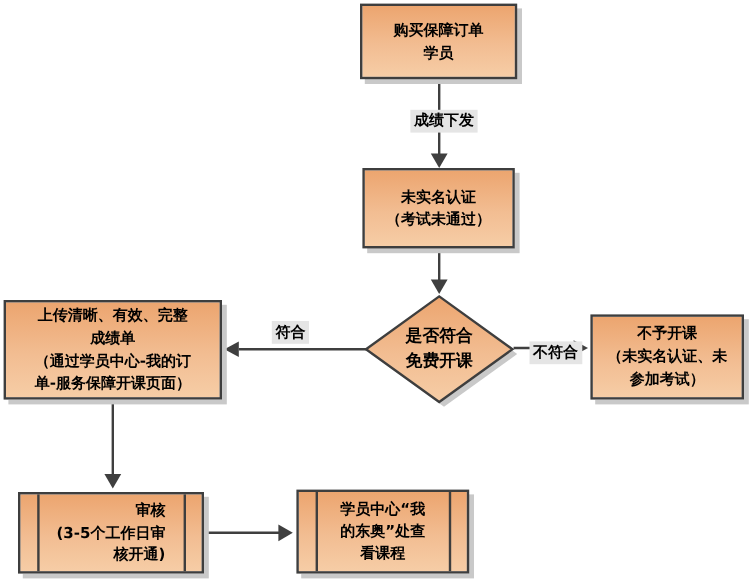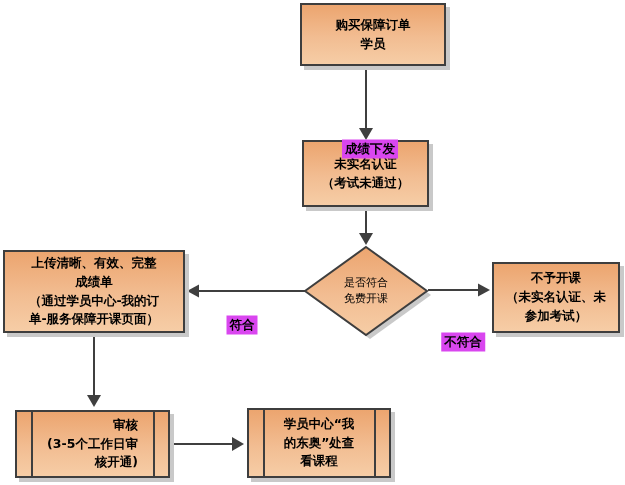--- a/index.html
+++ b/index.html
@@ -45,38 +45,37 @@
   .bar.right { right: 13px; }
   .diamond-text {
     position: absolute;
     left: 305px; top: 246px;
     width: 122px; height: 90px;
     display: flex;
     align-items: center;
     justify-content: center;
     text-align: center;
     color: #000000;
-    font-weight: normal;
-    font-size: 11px;
+    font-weight: bold;
+    font-size: 14px;
     line-height: 1.5;
     white-space: pre-line;
   }
   .edge-label {
     position: absolute;
     transform: translate(-50%, -50%);
-    background: #d946ef;
+    background: #e5e5e5;
     color: #000000;
     font-weight: bold;
     font-size: 12.5px;
     padding: 1px 3px;
     white-space: nowrap;
-    margin-top: 48px;
   }
   
-  .n-buyer  { left: 300px; top: 3px;   width: 146px; height: 63px; }
+  .n-buyer  { left: 300px; top: 3px;   width: 131px; height: 63px; }
   .n-apply  { left: 302px; top: 140px; width: 127px; height: 67px; }
   .n-upload { left: 3px;   top: 250px; width: 182px; height: 83px; }
   .n-reject { left: 492px; top: 262px; width: 128px; height: 71px; }
   .n-review { left: 15px;  top: 410px; width: 155px; height: 68px; text-align: right; }
   .n-view   { left: 247px; top: 408px; width: 144px; height: 70px; }
   
   .l-score  { left: 370px; top: 101px; }
   .l-match  { left: 242px; top: 277px; }
   .l-nomatch{ left: 463px; top: 294px; }
 </style>

